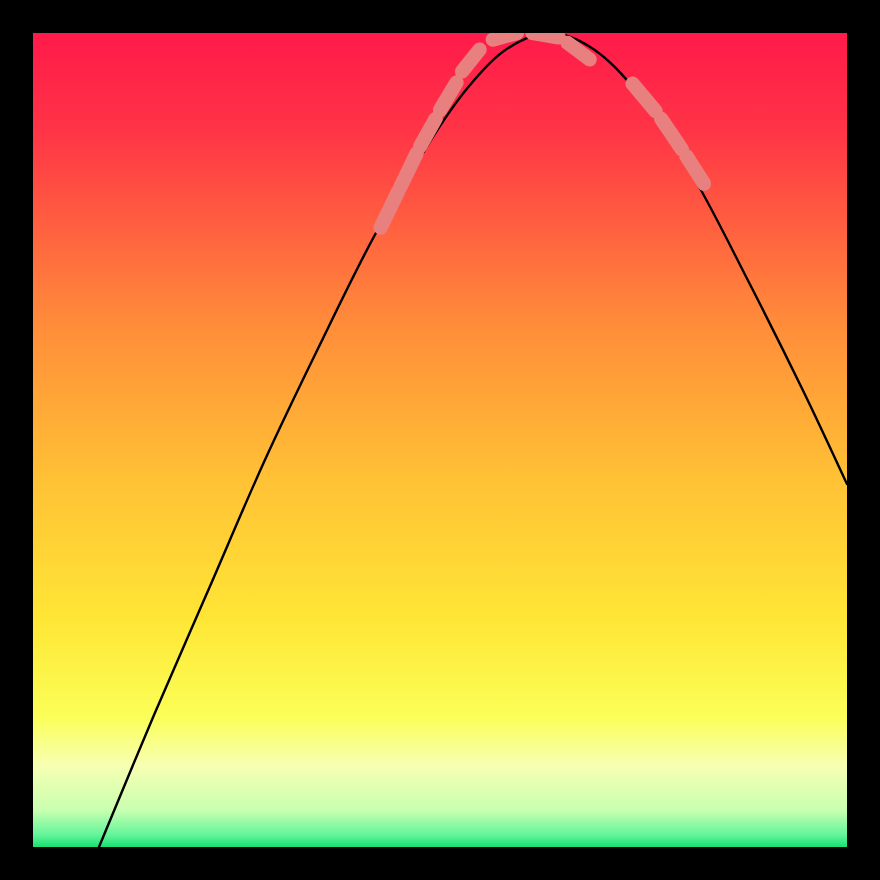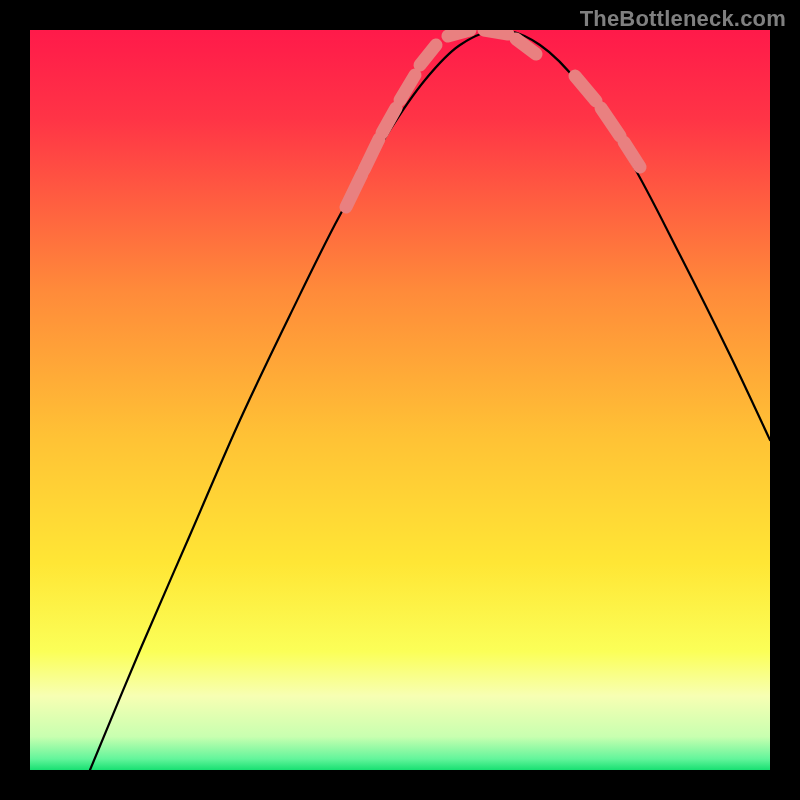--- a/index.html
+++ b/index.html
@@ -89,14 +89,13 @@
           <line x1="454" y1="0" x2="478" y2="4" stroke="#e98080" stroke-width="13" stroke-linecap="round"></line>
           <line x1="486" y1="9" x2="506" y2="24" stroke="#e98080" stroke-width="13" stroke-linecap="round"></line>
           <line x1="545" y1="46" x2="566" y2="71" stroke="#e98080" stroke-width="13" stroke-linecap="round"></line>
           <line x1="571" y1="78" x2="590" y2="106" stroke="#e98080" stroke-width="13" stroke-linecap="round"></line>
           <line x1="594" y1="112" x2="610" y2="137" stroke="#e98080" stroke-width="13" stroke-linecap="round"></line>
         </g>
     </svg>
 
   </div>
 
-  <div class="watermark">TheBottleneck.com</div>
 </div>
 
 </body></html>

